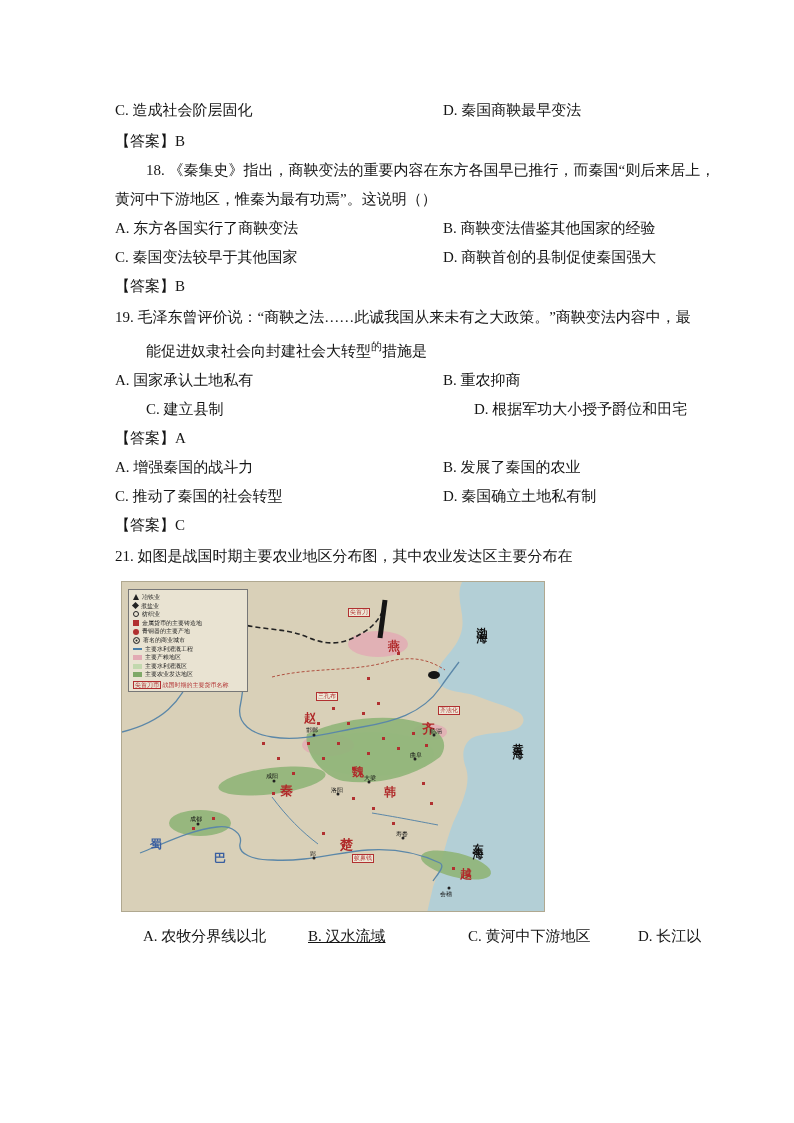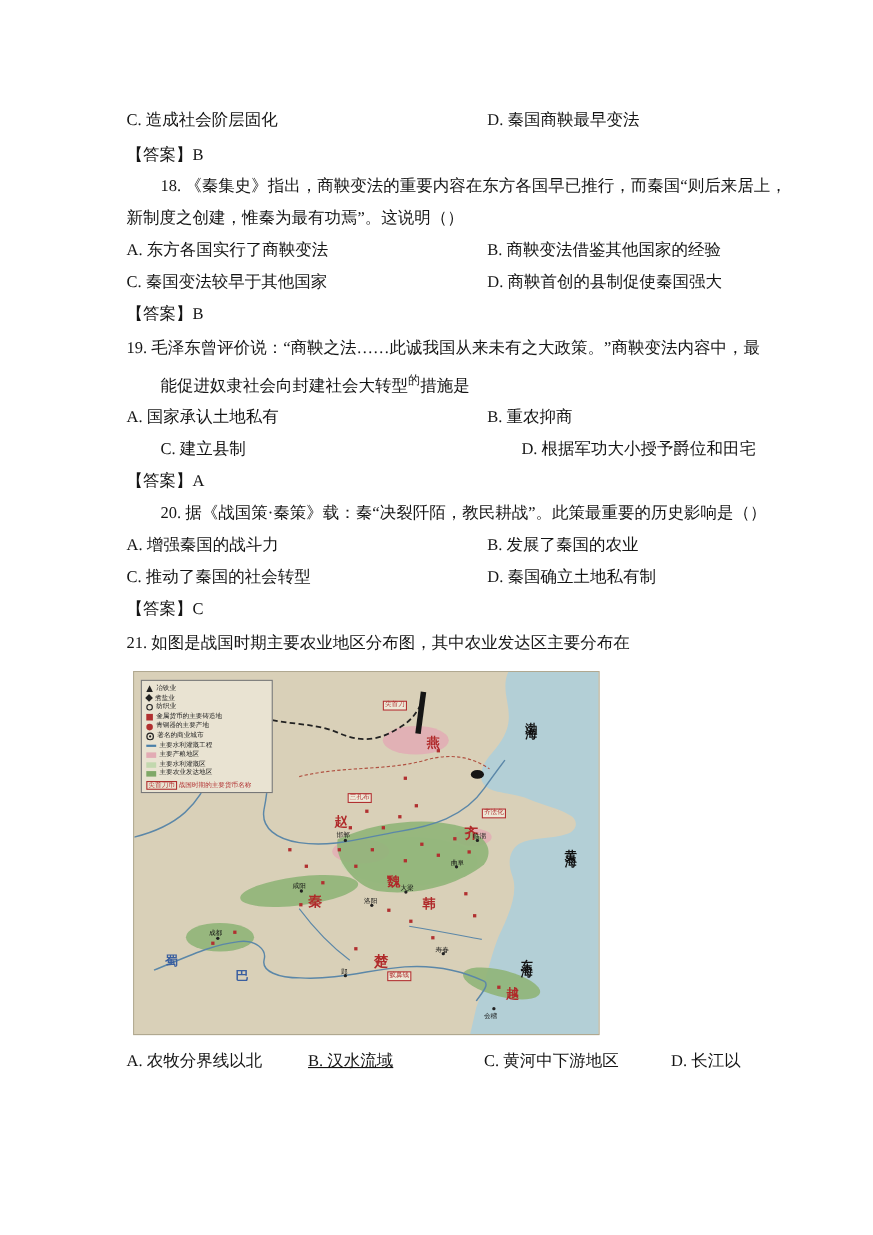--- a/index.html
+++ b/index.html
@@ -10,21 +10,21 @@
     color:#151515;
   }
   .page { position:relative; width:732px; height:1123px; background:#fff; overflow:hidden; }
   .content { position:absolute; left:115px; top:100px; width:600px; }
   .row { font-size:15px; line-height:21px; margin-bottom:8px; white-space:nowrap; }
   .two-col { display:flex; }
   .two-col .left { flex:0 0 328px; width:328px; }
   .mt6 { margin-top:6px;margin-left:31px; }
   .mt10 { margin-top:10px; }
   .sup { vertical-align:super; font-size:11px; }
-  .four-col { display:flex; margin-top:14px; }
+  .four-col { display:flex; margin-top:14px;margin-left:28px; }
   .four-col .c1 { flex:0 0 165px; }
   .four-col .c2 { flex:0 0 160px;text-decoration:underline; }
   .four-col .c3 { flex:0 0 170px; }
 
   
   .map-figure {
     position:relative; width:424px; height:331px;
     margin:14px 0 0 6px;
     border:1px solid #b0a890;
     background:#d9d0b8;
@@ -68,21 +68,21 @@
     <div>
       <div class="row two-col">
         <span class="left">C. 造成社会阶层固化</span>
         <span>D. 秦国商鞅最早变法</span>
       </div>
       <div class="row mt10">【答案】B</div>
     </div>
 
     <div>
       <div class="row mt6">18. 《秦集史》指出，商鞅变法的重要内容在东方各国早已推行，而秦国“则后来居上，</div>
-      <div class="row">新制度之创建，惟秦为最有功焉”。这说明（）</div>
+      <div class="row">黄河中下游地区，惟秦为最有功焉”。这说明（）</div>
       <div class="row two-col">
         <span class="left">A. 东方各国实行了商鞅变法</span>
         <span>B. 商鞅变法借鉴其他国家的经验</span>
       </div>
       <div class="row two-col">
         <span class="left">C. 秦国变法较早于其他国家</span>
         <span>D. 商鞅首创的县制促使秦国强大</span>
       </div>
       <div class="row">【答案】B</div>
     </div>
@@ -97,21 +97,20 @@
         <span>B. 重农抑商</span>
       </div>
       <div class="row two-col mt6">
         <span class="left">C. 建立县制</span>
         <span>D. 根据军功大小授予爵位和田宅</span>
       </div>
       <div class="row">【答案】A</div>
     </div>
 
     <div>
-      <div class="row mt6">20. 据《战国策·秦策》载：秦“决裂阡陌，教民耕战”。此策最重要的历史影响是（）</div>
       <div class="row">
         <span class="left two-col-left" style="display:inline-block;width:328px;">A. 增强秦国的战斗力</span><span>B. 发展了秦国的农业</span>
       </div>
       <div class="row">
         <span style="display:inline-block;width:328px;">C. 推动了秦国的社会转型</span><span>D. 秦国确立土地私有制</span>
       </div>
       <div class="row">【答案】C</div>
     </div>
 
     <div>

